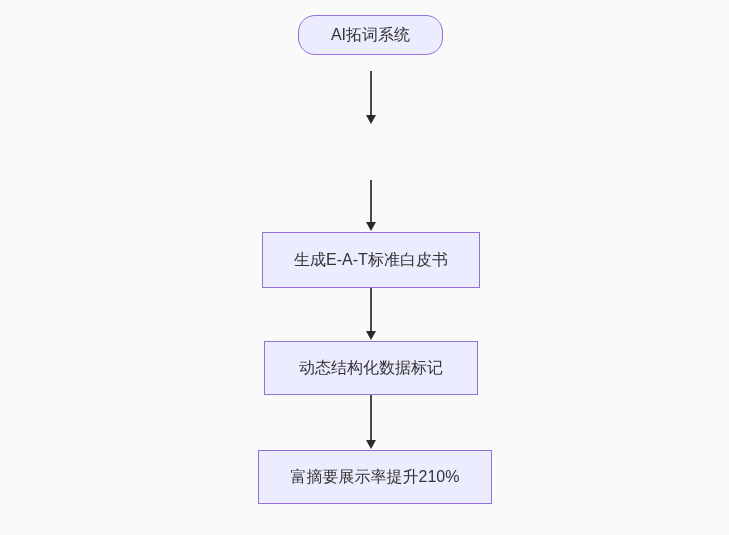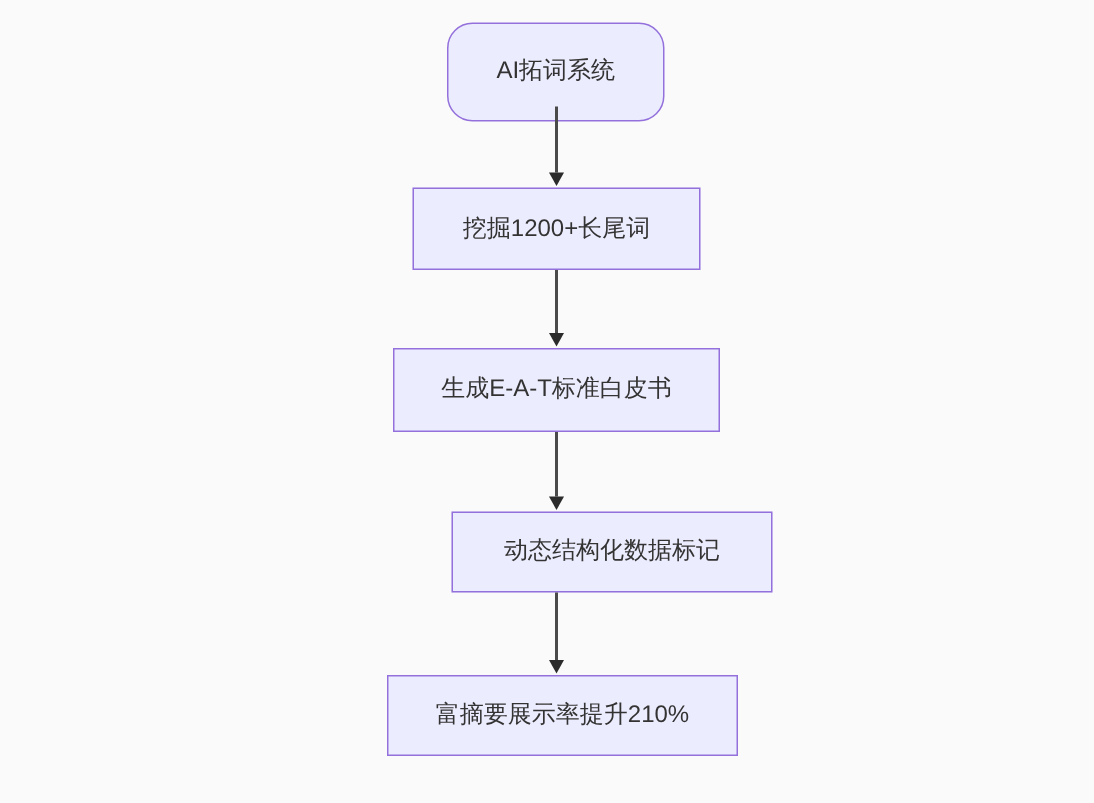--- a/index.html
+++ b/index.html
@@ -21,24 +21,24 @@
     background: #ececff;
     border: 1.5px solid #9370db;
     color: #333333;
     font-size: 16px;
     display: flex;
     align-items: center;
     justify-content: center;
     text-align: center;
     line-height: 1.2;
   }
-  .n1 { left: 298px; top: 15px;  width: 145px; height: 66px; border-radius: 17px; }
+  .n1 { left: 298px; top: 15px;  width: 145px; height: 40px; border-radius: 17px; }
   .n2 { left: 275px; top: 125px; width: 192px; height: 55px; }
   .n3 { left: 262px; top: 232px; width: 218px; height: 56px; }
-  .n4 { left: 264px; top: 341px; width: 214px; height: 54px; margin-left: 37px; }
+  .n4 { left: 264px; top: 341px; width: 214px; height: 54px; }
   .n5 { left: 258px; top: 450px; width: 234px; height: 54px; }
 
   .arrow {
     position: absolute;
     left: 365px;
     width: 12px;
     display: flex;
     flex-direction: column;
     align-items: center;
   }
@@ -67,23 +67,20 @@
 
   <div class="node n1">
     <span>AI拓词系统</span>
   </div>
 
   <div class="arrow a1">
     <div class="arrow-line"></div>
     <div class="arrow-head"></div>
   </div>
 
-  <div class="node n2">
-    <span>挖掘1200+长尾词</span>
-  </div>
 
   <div class="arrow a2">
     <div class="arrow-line"></div>
     <div class="arrow-head"></div>
   </div>
 
   <div class="node n3">
     <span>生成E-A-T标准白皮书</span>
   </div>
 

